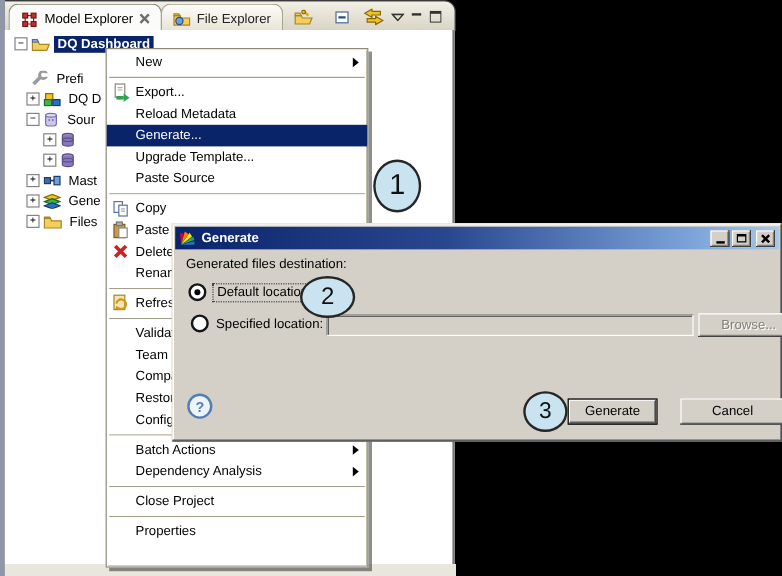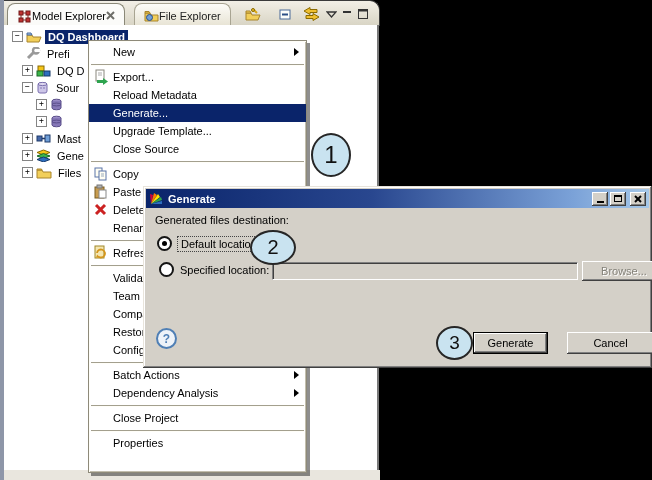--- a/index.html
+++ b/index.html
@@ -7,34 +7,34 @@
          font-family:"Liberation Sans",sans-serif;font-size:11px;color:#000;}
 
   
   .left-frame{position:absolute;left:0;top:0;width:4px;height:480px;background:#8e96a8;border-right:1px solid #6f7685;}
   .tabbar{position:absolute;left:4px;top:0;width:375px;height:25px;
           background:linear-gradient(#f2efe6,#d8d4c4);
           border-top:1px solid #3a3a3a;border-right:1px solid #3a3a3a;border-top-right-radius:10px;}
   .view-content{position:absolute;left:4px;top:25px;width:373px;height:445px;background:#fff;border-right:2px solid #787878;}
   .bottom-strip{position:absolute;left:4px;top:470px;width:376px;height:10px;background:#e9e6de;}
 
-  .tab{position:absolute;top:2px;height:23px;display:flex;align-items:center;padding:0 9px;}
+  .tab{position:absolute;top:2px;height:23px;display:flex;align-items:center;gap:5px;padding:0 9px;}
   .tab.sel{left:3px;background:#fbfbf9;border:1px solid #8a8878;border-bottom:none;
            border-top-left-radius:8px;border-top-right-radius:8px;}
   .tab.unsel{left:130px;background:linear-gradient(#fdfcf8,#e6e2d2);border:1px solid #a8a492;border-bottom:none;
            border-top-left-radius:8px;border-top-right-radius:8px;color:#222;}
   .tab .lbl{white-space:nowrap;}
   .toolbar-ic{position:absolute;top:5px;width:18px;height:16px;display:flex;align-items:center;justify-content:center;}
 
   
   .tree{position:absolute;left:8px;top:3px;}
   .tree-row{height:17px;display:flex;align-items:center;gap:3px;white-space:nowrap;}
   .exp{width:9px;height:9px;background:#fff;border:1px solid #848484;color:#000;
        font:8px "DejaVu Sans Mono",monospace;line-height:7px;text-align:center;flex:0 0 9px;}
-  .lv1{margin-left:14px;} .lv2{margin-left:10px;} .lv3{margin-left:24px;}
+  .lv1{margin-left:14px;margin-top:12px;} .lv2{margin-left:10px;} .lv3{margin-left:24px;}
   .tlabel{padding:1px 3px;}
   .tlabel.sel{background:#0a246a;color:#fff;font-weight:bold;}
 
   
   .context-menu{position:absolute;left:88px;top:40px;width:219px;height:433px;z-index:5;
       background:#ffffff;border:1px solid #8e8a7a;
       box-shadow:inset 1px 1px 0 #fffef8,inset -1px -1px 0 #c2beae,3px 3px 0 rgba(50,50,50,.55);
       padding-top:2px;box-sizing:border-box;}
   .menu-item{position:relative;height:18px;display:flex;align-items:center;padding-left:24px;padding-right:8px;}
   .menu-item .mi-icon{position:absolute;left:4px;top:1px;width:16px;height:16px;}
@@ -272,21 +272,21 @@
     <div class="menu-item">
       <span>Reload Metadata</span>
     </div>
     <div class="menu-item hl">
       <span>Generate...</span>
     </div>
     <div class="menu-item">
       <span>Upgrade Template...</span>
     </div>
     <div class="menu-item">
-      <span>Close Source</span>
+      <span>Paste Source</span>
     </div>
     <div class="menu-sep">
         <i></i>
       </div>
     <div class="menu-item">
       <svg class="mi-icon" width="15" height="15">
         <rect x="2" y="2" width="7" height="9" fill="#fffef4" stroke="#5a74a8"></rect>
         <rect x="6" y="5" width="7" height="9" fill="#fffef4" stroke="#5a74a8"></rect>
         <line x1="8" y1="8" x2="11" y2="8" stroke="#9ab"></line>
           <line x1="8" y1="10" x2="11" y2="10" stroke="#9ab"></line>

